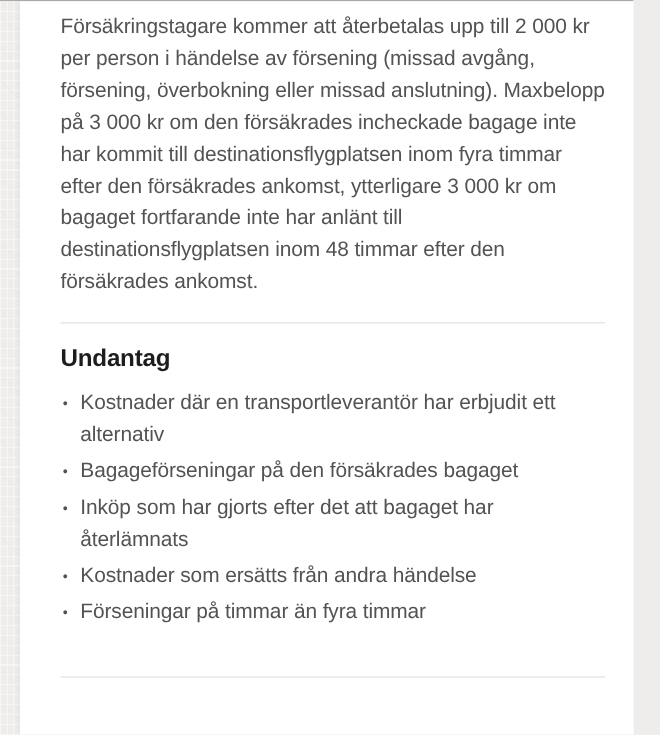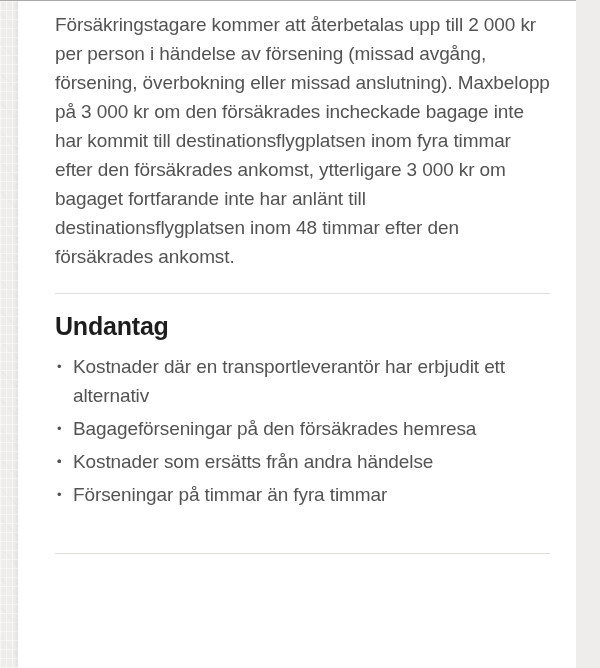--- a/index.html
+++ b/index.html
@@ -45,21 +45,21 @@
     color: #535353;
   }
   .divider {
     border: none;
     border-top: 1px solid #dededa;
     margin: 22px 0 0 0;
     height: 0;
   }
   .heading {
     margin: 17px 0 0 0;
-    font-size: 25px;
+    font-size: 22px;
     line-height: 30px;
     font-weight: 700;
     letter-spacing: -0.2px;
     color: #1d1d1d;
   }
   .bullet-list {
     list-style: none;
     margin: 11px 0 0 0;
     padding: 0;
   }
@@ -96,24 +96,25 @@
 
     <h2 class="heading">Undantag</h2>
 
     <ul class="bullet-list">
       <li>
         <span class="bullet">•</span>
         <span>Kostnader där en transportleverantör har erbjudit ett alternativ</span>
       </li>
       <li>
         <span class="bullet">•</span>
-        <span>Bagageförseningar på den försäkrades hemresa</span>
+        <span>Bagageförseningar på den försäkrades bagaget</span>
       </li>
       <li>
         <span class="bullet">•</span>
+        <span>Inköp som har gjorts efter det att bagaget har återlämnats</span>
       </li>
       <li>
         <span class="bullet">•</span>
         <span>Kostnader som ersätts från andra händelse</span>
       </li>
       <li>
         <span class="bullet">•</span>
         <span>Förseningar på timmar än fyra timmar</span>
       </li>
     </ul>

